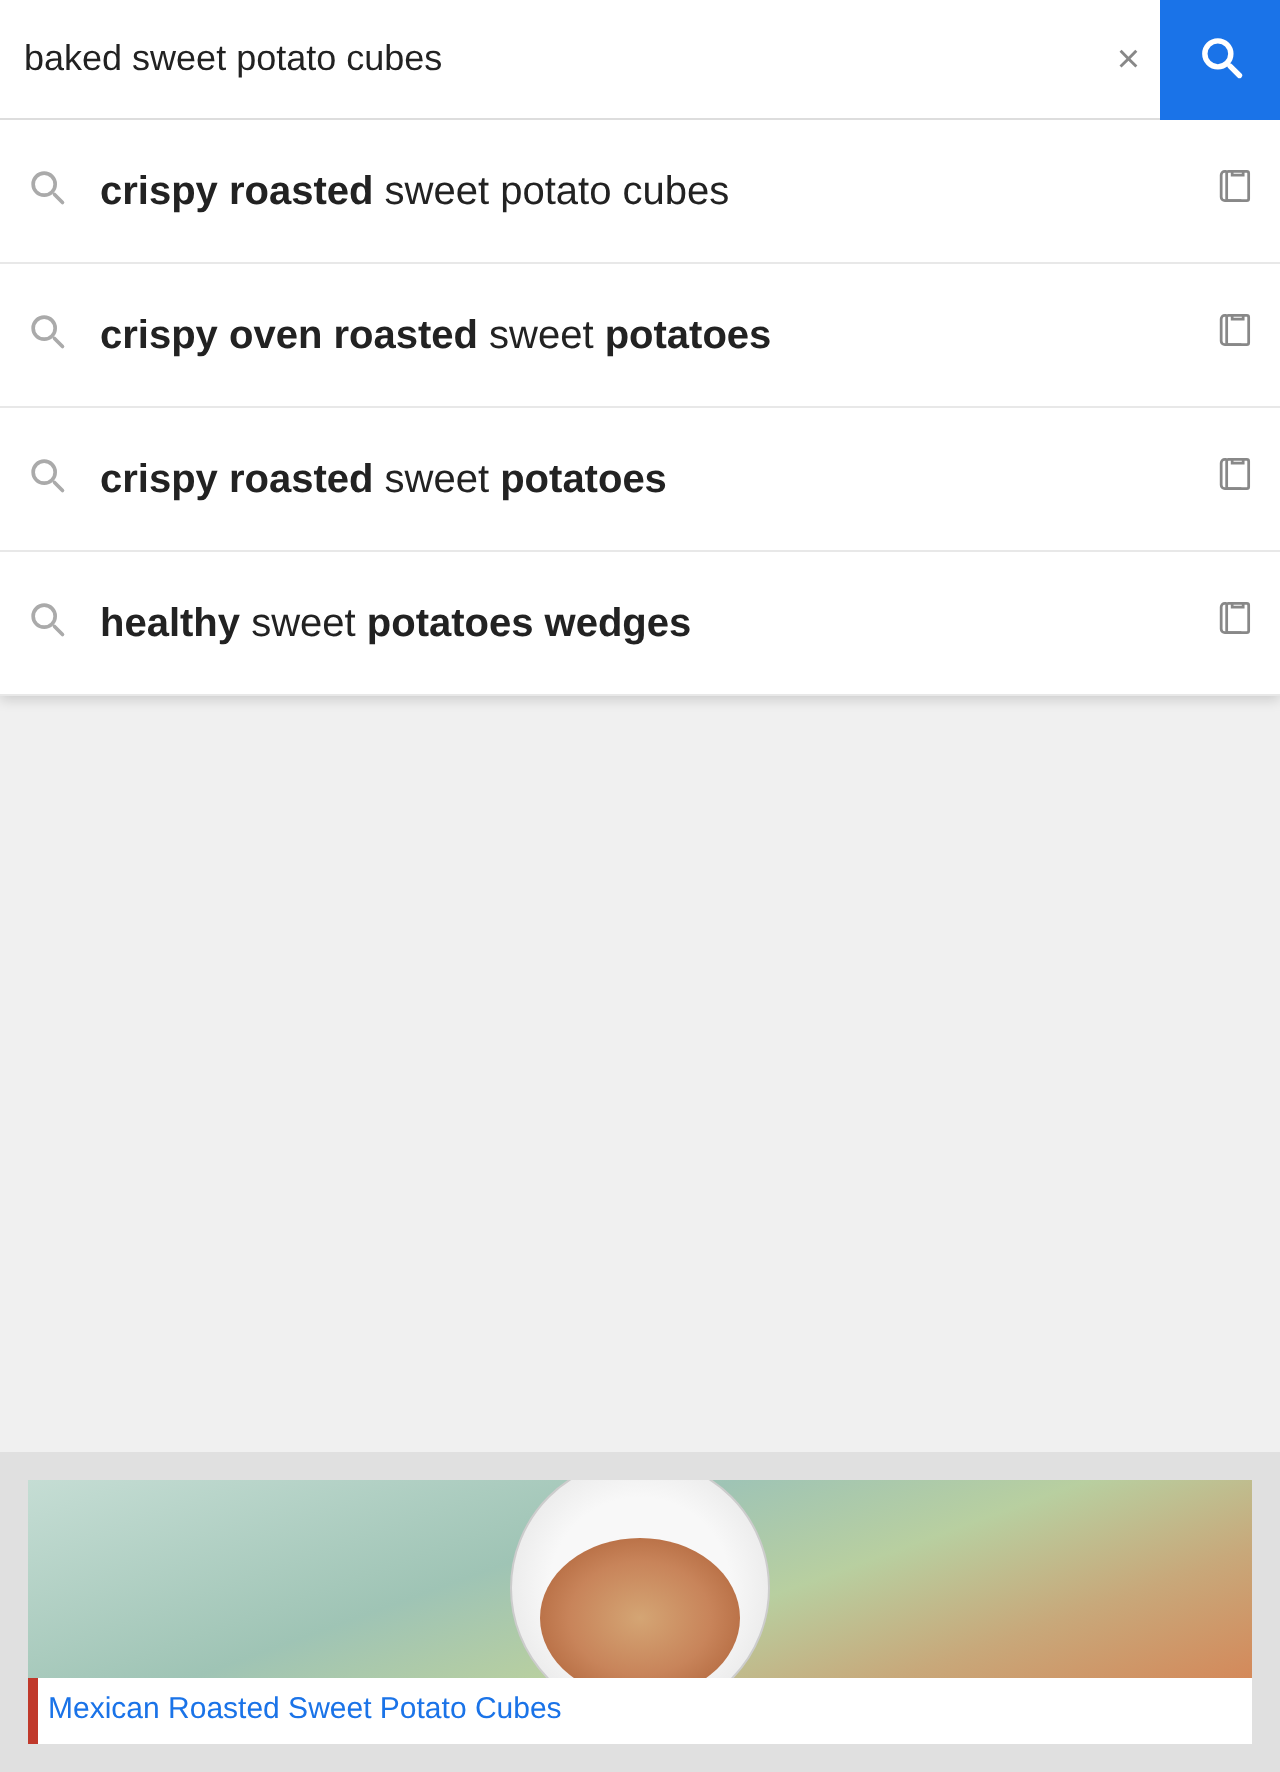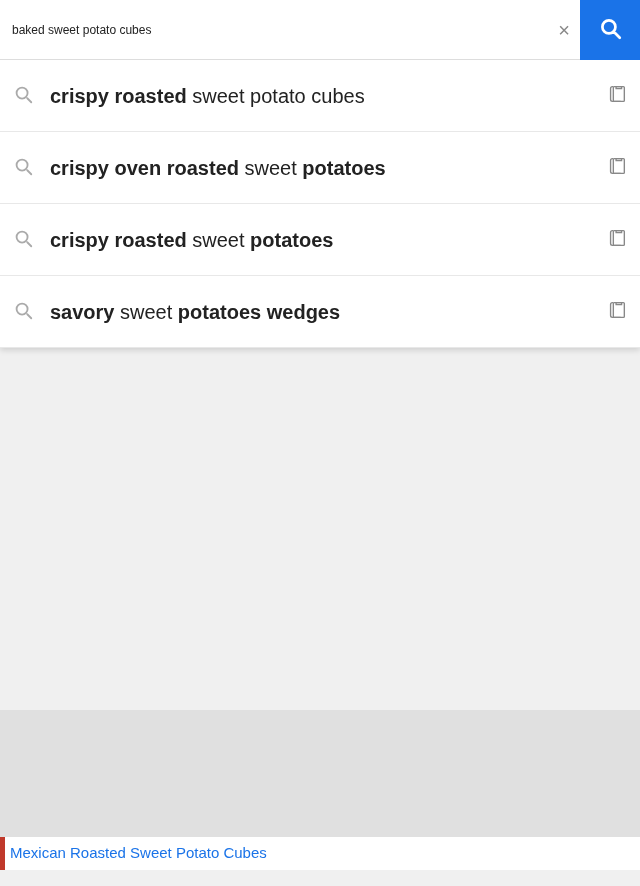--- a/index.html
+++ b/index.html
@@ -25,21 +25,21 @@
       height: 60px;
       padding: 0 12px;
       position: relative;
       z-index: 10;
     }
 
     .search-input {
       flex: 1;
       border: none;
       outline: none;
-      font-size: 12px;
+      font-size: 18px;
       color: #222;
       background: transparent;
     }
 
     .clear-btn {
       background: none;
       border: none;
       cursor: pointer;
       color: #888;
       font-size: 20px;
@@ -126,29 +126,28 @@
     
     .page-wrapper {
       width: 640px;
       height: 886px;
       position: relative;
       background: #f0f0f0;
     }
 
     .bottom-content {
       position: absolute;
-      bottom: 16px;
+      bottom: 0;
       left: 0;
       right: 0;
       height: 160px;
       display: flex;
       gap: 2px;
-      padding: 0;
+      padding: 14px;
       background: #e0e0e0;
-      align-items: flex-end;
     }
 
     .bottom-result-card {
       flex: 1;
       background: #fff;
       overflow: hidden;
       display: flex;
       flex-direction: column;
       position: relative;
     }
@@ -286,21 +285,21 @@
       </span>
     </li>
 
     <li class="suggestion-item">
       <span class="suggestion-icon">
         <svg viewBox="0 0 24 24">
             <path d="M21 21l-4.35-4.35M17 11A6 6 0 1 1 5 11a6 6 0 0 1 12 0z" stroke="#aaa" stroke-width="2" stroke-linecap="round" fill="none"></path>
           </svg>
       </span>
       <span class="suggestion-text">
-        <span class="bold">savory</span><span class="normal"> sweet </span><span class="bold">potatoes wedges</span>
+        <span class="bold">healthy</span><span class="normal"> sweet </span><span class="bold">potatoes wedges</span>
       </span>
       <span class="clipboard-icon">
         <svg viewBox="0 0 24 24">
             <rect x="8" y="4" width="12" height="16" rx="1" stroke="#888" stroke-width="1.5"></rect>
             <path d="M8 4H7a2 2 0 0 0-2 2v12a2 2 0 0 0 2 2h9" stroke="#888" stroke-width="1.5"></path>
             <path d="M11 4v2h6V4" stroke="#888" stroke-width="1.5" fill="none"></path>
           </svg>
       </span>
     </li>
 

